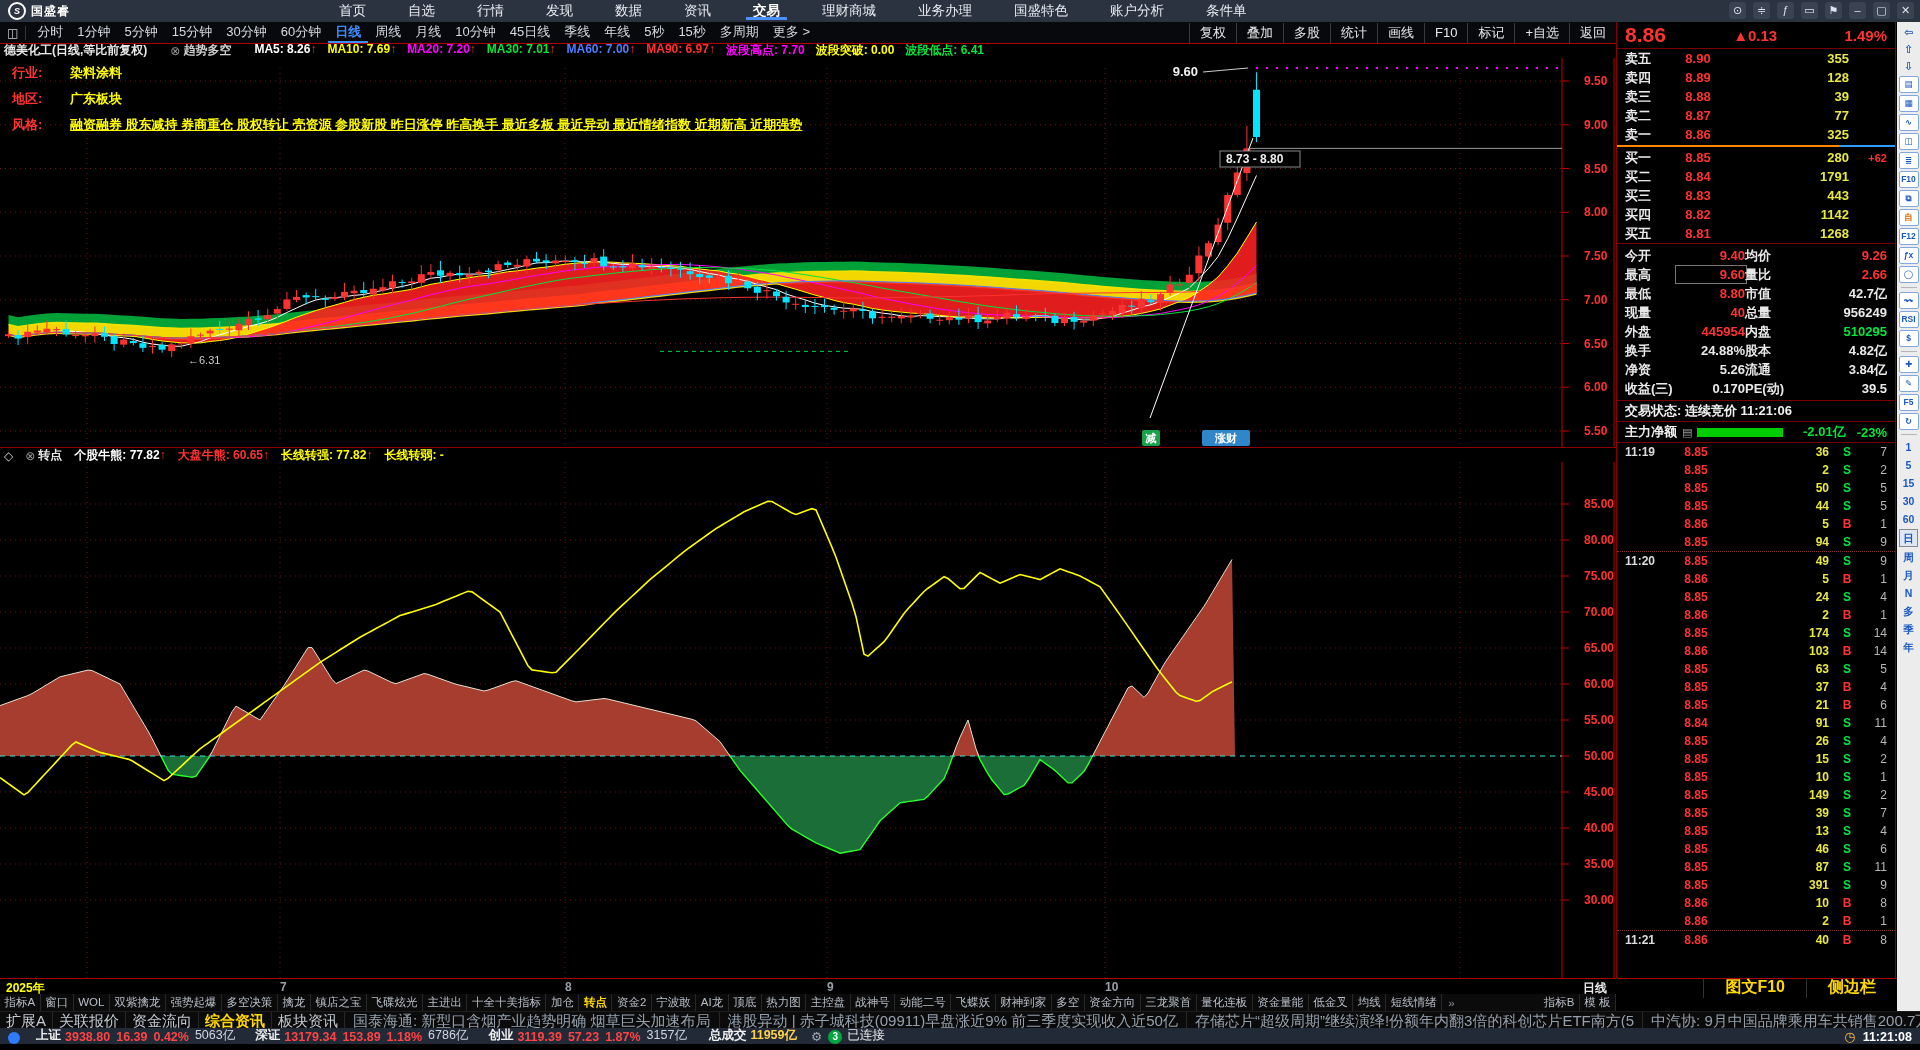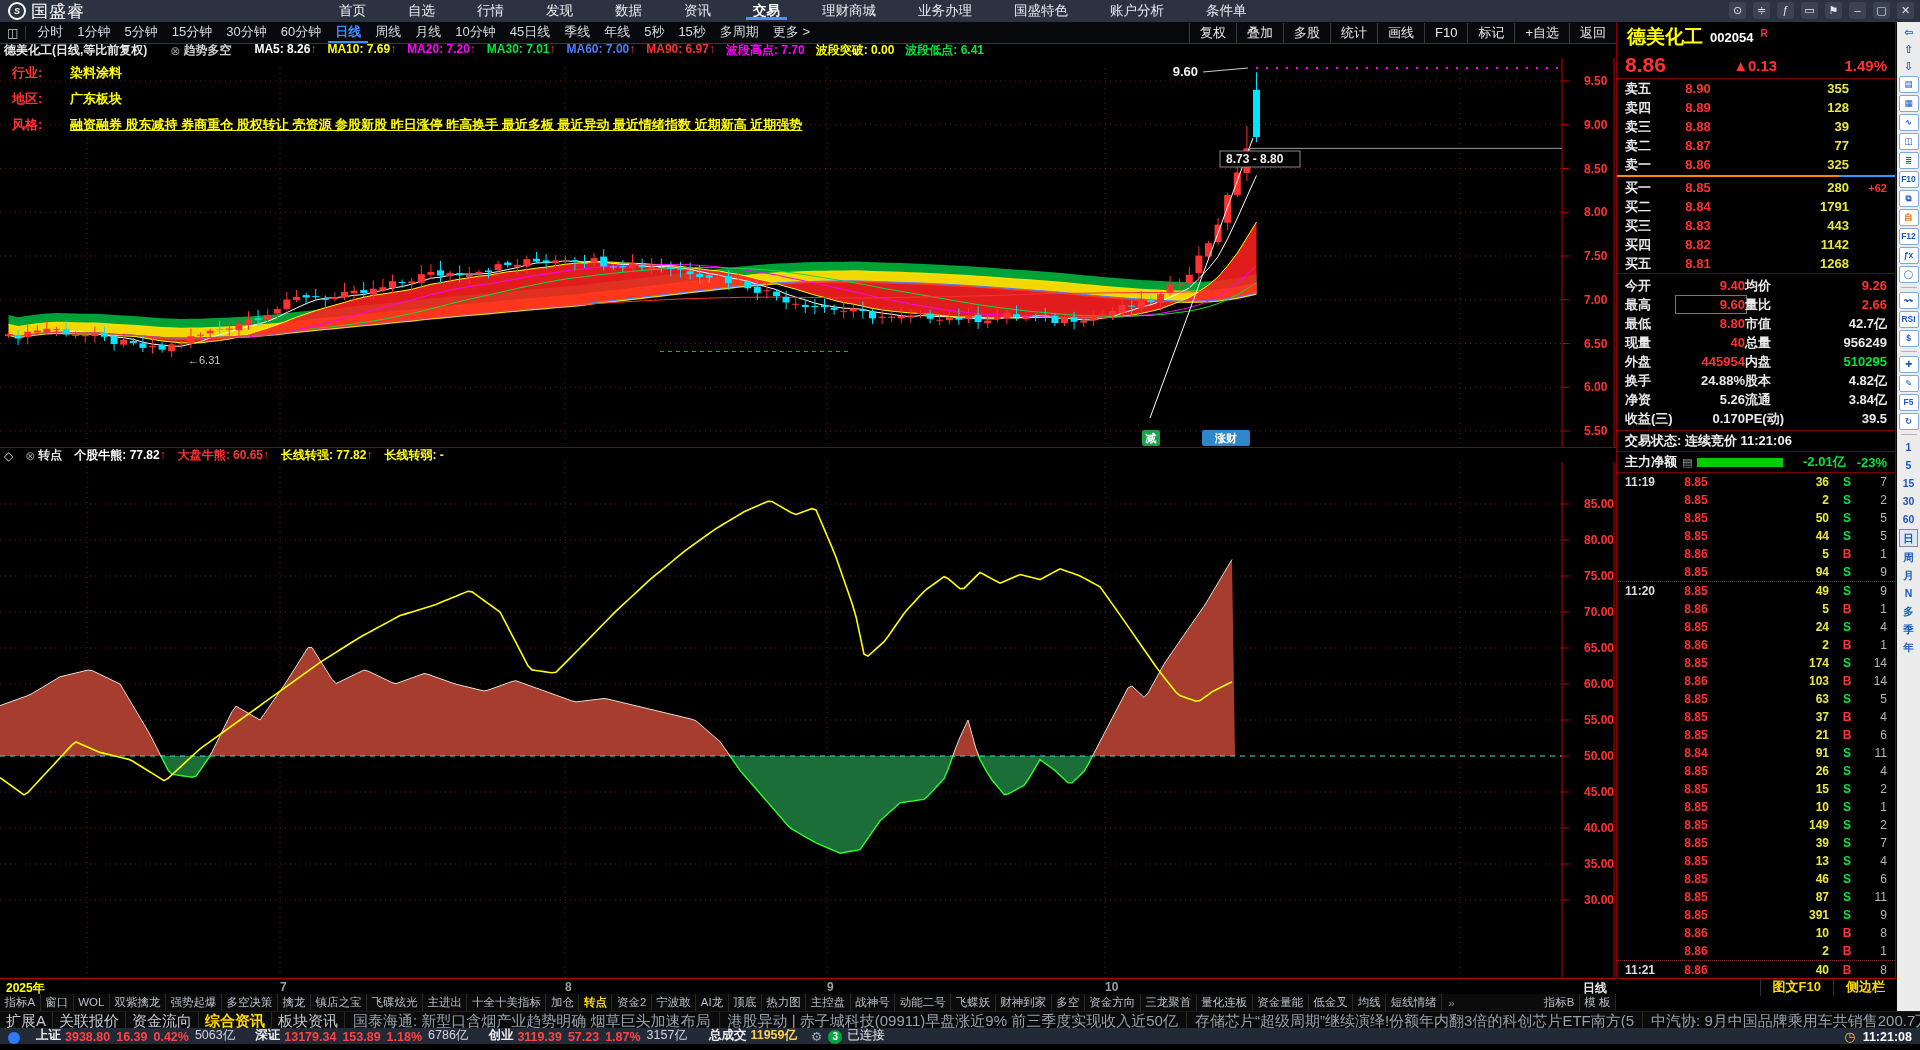--- a/index.html
+++ b/index.html
@@ -3,21 +3,21 @@
 <meta charset="utf-8">
 <style>
   html,body{margin:0;padding:0;background:#000;}
   .app{position:relative;width:1920px;height:1050px;background:#000;overflow:hidden;
        font-family:"Liberation Sans","DejaVu Sans",sans-serif;-webkit-font-smoothing:antialiased;}
   
   .menubar{position:absolute;top:0;left:0;right:0;height:22px;background:#2b3340;display:flex;align-items:center;z-index:30;}
   .logo{display:flex;align-items:center;margin-left:8px;gap:5px;}
   .logo-icon{width:14px;height:14px;border:2px solid #fff;border-radius:50%;color:#fff;font-size:9px;font-weight:bold;
              line-height:14px;text-align:center;font-style:italic;}
-  .logo-text{color:#fff;font-weight:normal;font-size:17px;letter-spacing:1px;}
+  .logo-text{color:#fff;font-weight:bold;font-size:12px;letter-spacing:1px;}
   .menu-items{position:absolute;left:318px;top:0;height:20px;display:flex;}
   .mitem{padding:0 21px;font-size:13.5px;color:#e8ecf2;line-height:22px;cursor:default;position:relative;}
   .mitem.active{color:#fff;font-weight:bold;}
   .mitem.active::after{content:"";position:absolute;left:14px;right:14px;bottom:0;height:3px;background:#4a90ff;}
   .win-icons{position:absolute;right:6px;top:2px;display:flex;gap:7px;}
   .win-icons span{width:17px;height:17px;background:#3a4352;border-radius:3px;color:#dfe5ee;font-size:11px;
                   line-height:17px;text-align:center;}
   
   .toolbar{position:absolute;top:22px;left:0;width:1616px;height:21px;background:#07090d;
            border-bottom:1px solid #b00000;display:flex;align-items:center;z-index:5;}
@@ -50,21 +50,21 @@
              padding-left:4px;font-size:12px;font-weight:bold;border-top:1px solid #8a0000;z-index:4;white-space:nowrap;}
   .sh-diamond{color:#cccccc;font-weight:normal;}
   
   .dateaxis{position:absolute;top:978px;left:0;width:1616px;height:16px;border-top:1px solid #b00000;z-index:4;font-weight:bold;}
   .dateaxis span{position:absolute;top:1px;font-size:12px;}
   .da-year{color:#ffff00;left:6px;}
   .da-tick{color:#9aa0a8;}
   .da-period{color:#e8e8e8;left:1583px;}
   .sidebtns{position:absolute;top:978px;left:1617px;width:280px;height:16px;border-top:1px solid #b00000;display:flex;
             align-items:center;justify-content:flex-end;z-index:4;}
-  .sidebtns span{color:#ffd700;font-size:13px;font-weight:bold;padding:0 12px;border-left:1px solid #333;text-align:right;}
+  .sidebtns span{color:#ffd700;font-size:16px;font-weight:bold;padding:0 21px;border-left:1px solid #333;text-align:right;}
   
   .tabs1{position:absolute;top:994px;left:0;width:1616px;height:17px;background:#0b0b0b;display:flex;align-items:center;
          font-size:11.5px;color:#b9bfc9;z-index:4;overflow:hidden;}
   .tabs1 .t1{padding:0 4.5px;border-right:1px solid #282828;white-space:nowrap;line-height:17px;}
   .tabs1 .t1.active{color:#ffd700;font-weight:bold;}
   .tabs1 .more{padding:0 6px;color:#8a919b;}
   .tabs1 .t1r{margin-left:auto;}
   .tabs2{position:absolute;top:1011px;left:0;width:1920px;height:17px;background:#0b0b0b;display:flex;align-items:center;
          font-size:15px;z-index:6;overflow:hidden;border-top:1px solid #1d1d1d;}
   .tabs2 .t2{padding:0 6px;border-right:1px solid #282828;color:#c3c9d3;white-space:nowrap;line-height:17px;}
@@ -725,25 +725,20 @@
       <span class="sb-gear">⚙</span>
       <span class="sb-badge">3</span>
       <span class="sb-conn">已连接</span>
       <span class="sb-right">
         <span class="sb-clock">◷</span>
         <span class="sb-time">11:21:08</span>
       </span>
     </div>
 
   <aside class="quote">
-    <div class="q-head">
-      <span class="q-name">德美化工</span>
-      <span class="q-code">002054</span>
-      <sup class="q-flag">R</sup>
-    </div>
     <div class="q-price">
       <span class="pp">8.86</span>
       <span class="pc">▲0.13</span>
       <span class="pr">1.49%</span>
     </div>
     <div id="q-sells">
         <div class="qrow">
           <span class="ql">卖五</span>
           <span class="qp">8.90</span>
           <span class="qv">355</span>

